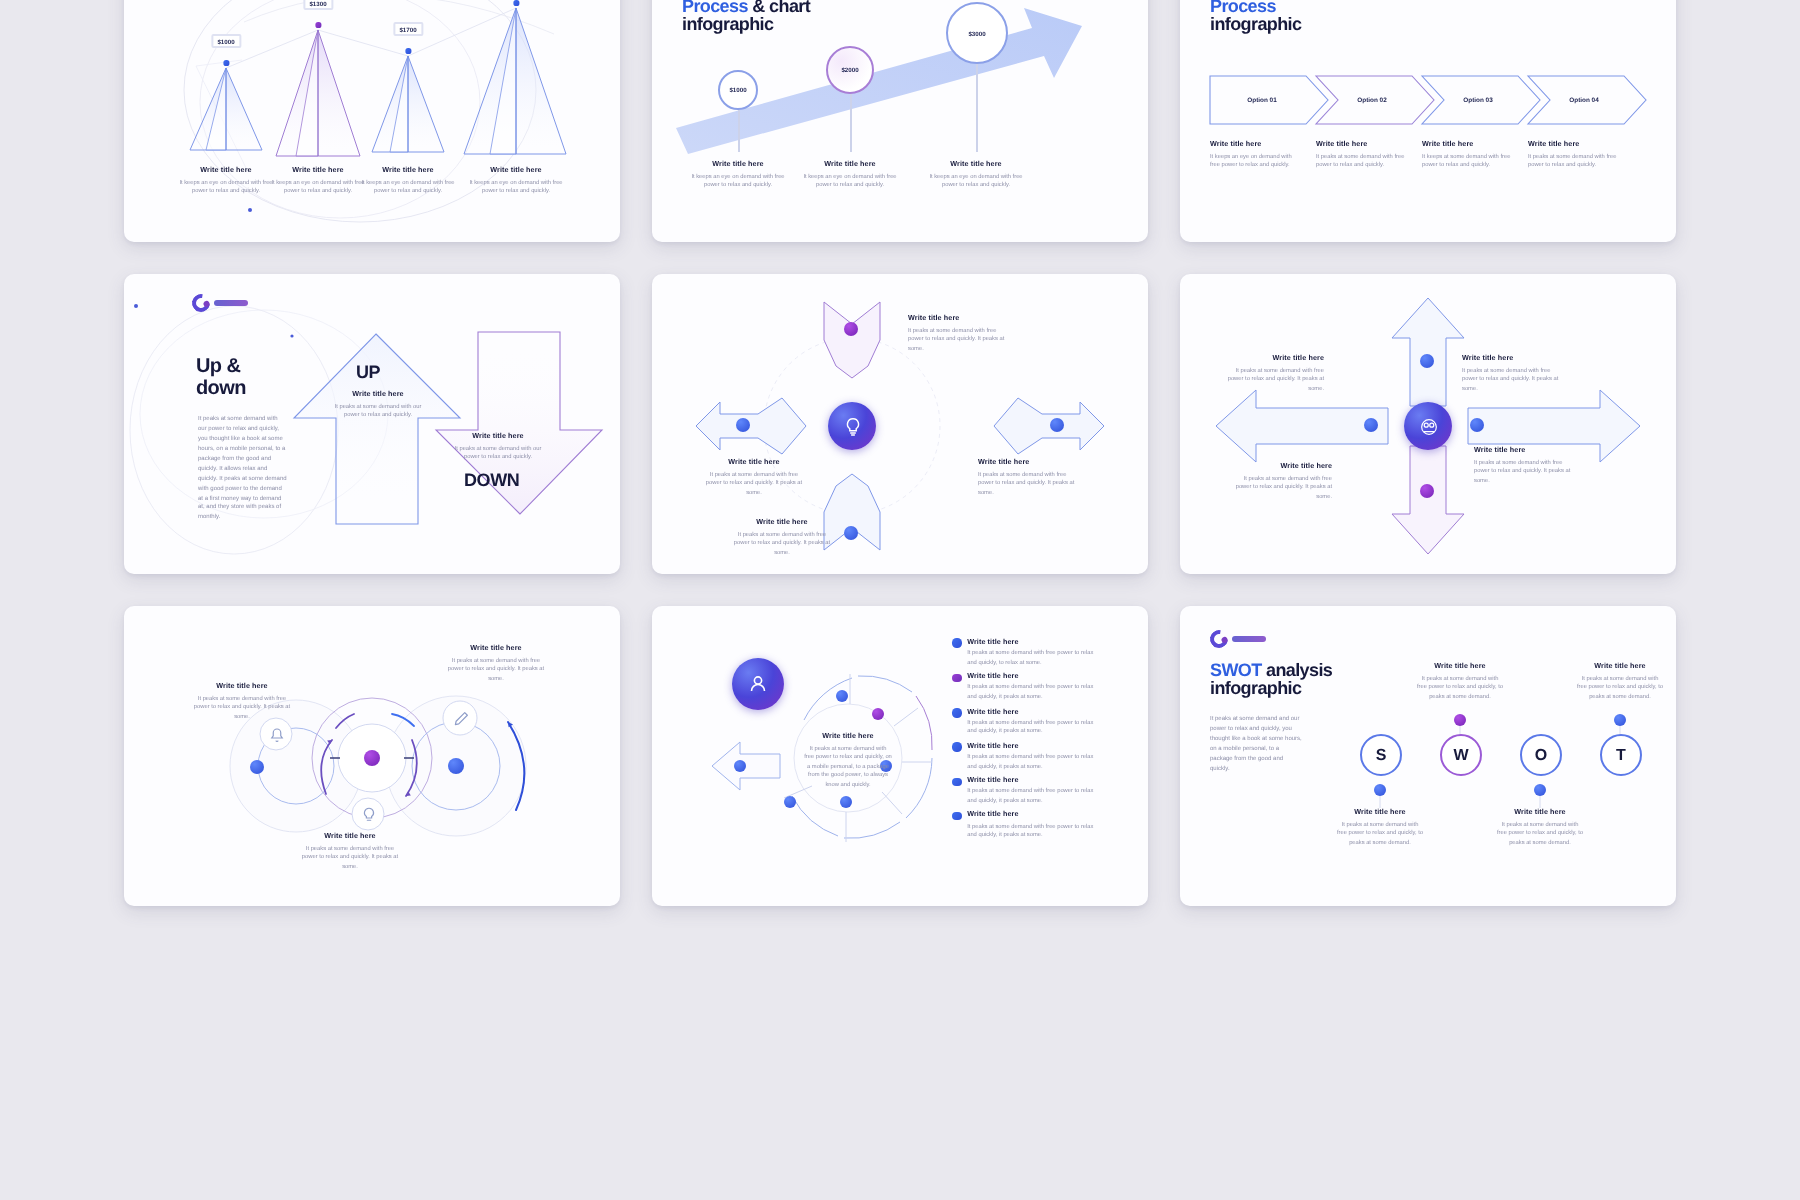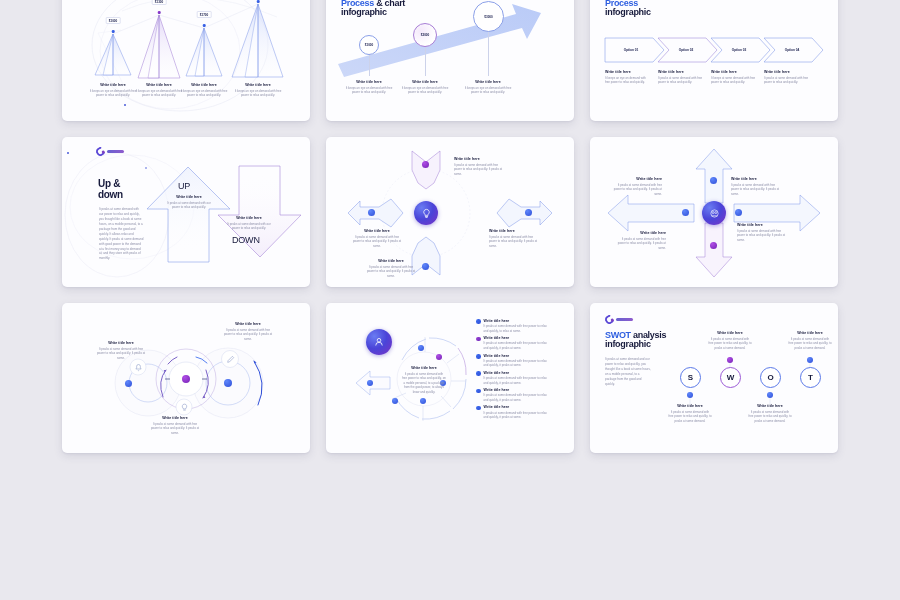--- a/index.html
+++ b/index.html
@@ -79,21 +79,21 @@
   
   .s3 .chevlabel{
     position:absolute; font-size:3.2px; font-weight:700; color:#1d2250;
     transform:translateX(-50%);
   }
   .s3 .txt{ position:absolute; width:46px; }
 
   
   .s4 .bigttl{ position:absolute; font-size:10px; }
   .s4 .updown-lbl{
-    position:absolute; font-weight:400; color:#171a3c; letter-spacing:-.2px;text-align:right;
+    position:absolute; font-weight:700; color:#171a3c; letter-spacing:-.2px;text-align:right;
   }
   .s4 .txt{ position:absolute; width:46px; text-align:center; }
 
   
   .hub{
     position:absolute; border-radius:50%;
     background:radial-gradient(circle at 32% 28%, #6a7cf2 0%, #4a44d8 48%, #7b33c6 100%);
     display:flex;align-items:center;justify-content:center;
     box-shadow:0 1px 4px rgba(70,50,190,.4);
   }

